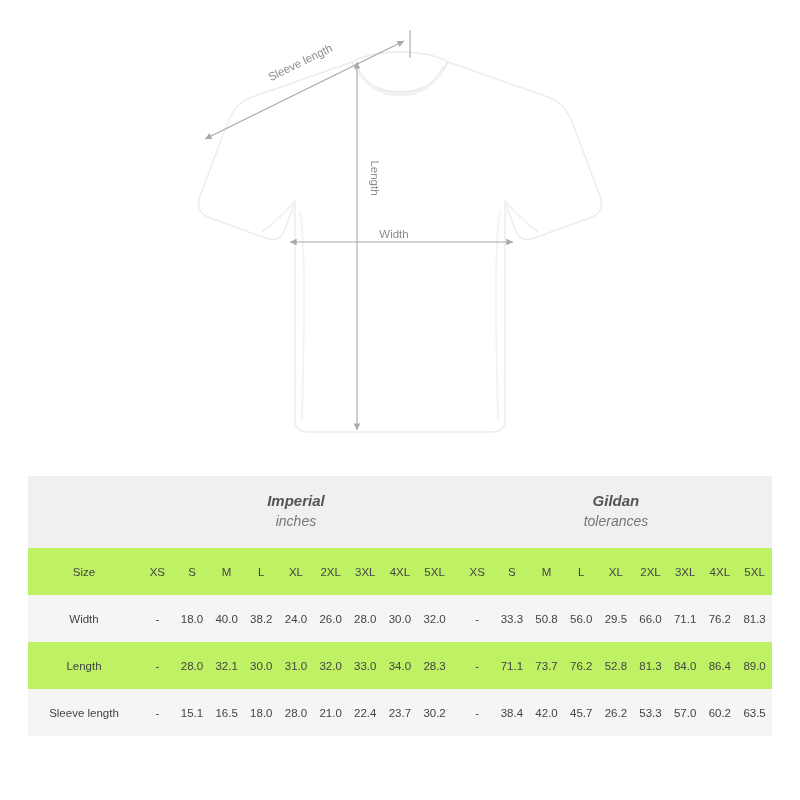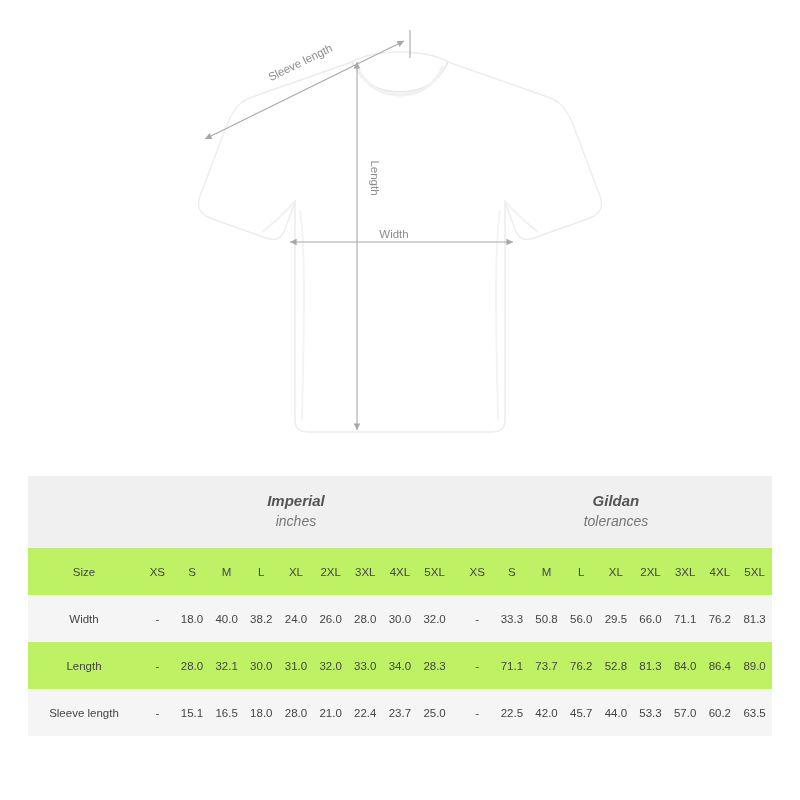--- a/index.html
+++ b/index.html
@@ -251,27 +251,27 @@
         <tr class="band-gray">
           <td class="row-head">Sleeve length</td>
           <td>-</td>
           <td>15.1</td>
           <td>16.5</td>
           <td>18.0</td>
           <td>28.0</td>
           <td>21.0</td>
           <td>22.4</td>
           <td>23.7</td>
-          <td>25.0</td>
-          <td></td>
-          <td>-</td>
-          <td>22.5</td>
+          <td>30.2</td>
+          <td></td>
+          <td>-</td>
+          <td>38.4</td>
           <td>42.0</td>
           <td>45.7</td>
-          <td>44.0</td>
+          <td>26.2</td>
           <td>53.3</td>
           <td>57.0</td>
           <td>60.2</td>
           <td>63.5</td>
         </tr>
       </tbody>
     </table>
   </div>
 
 </div>

